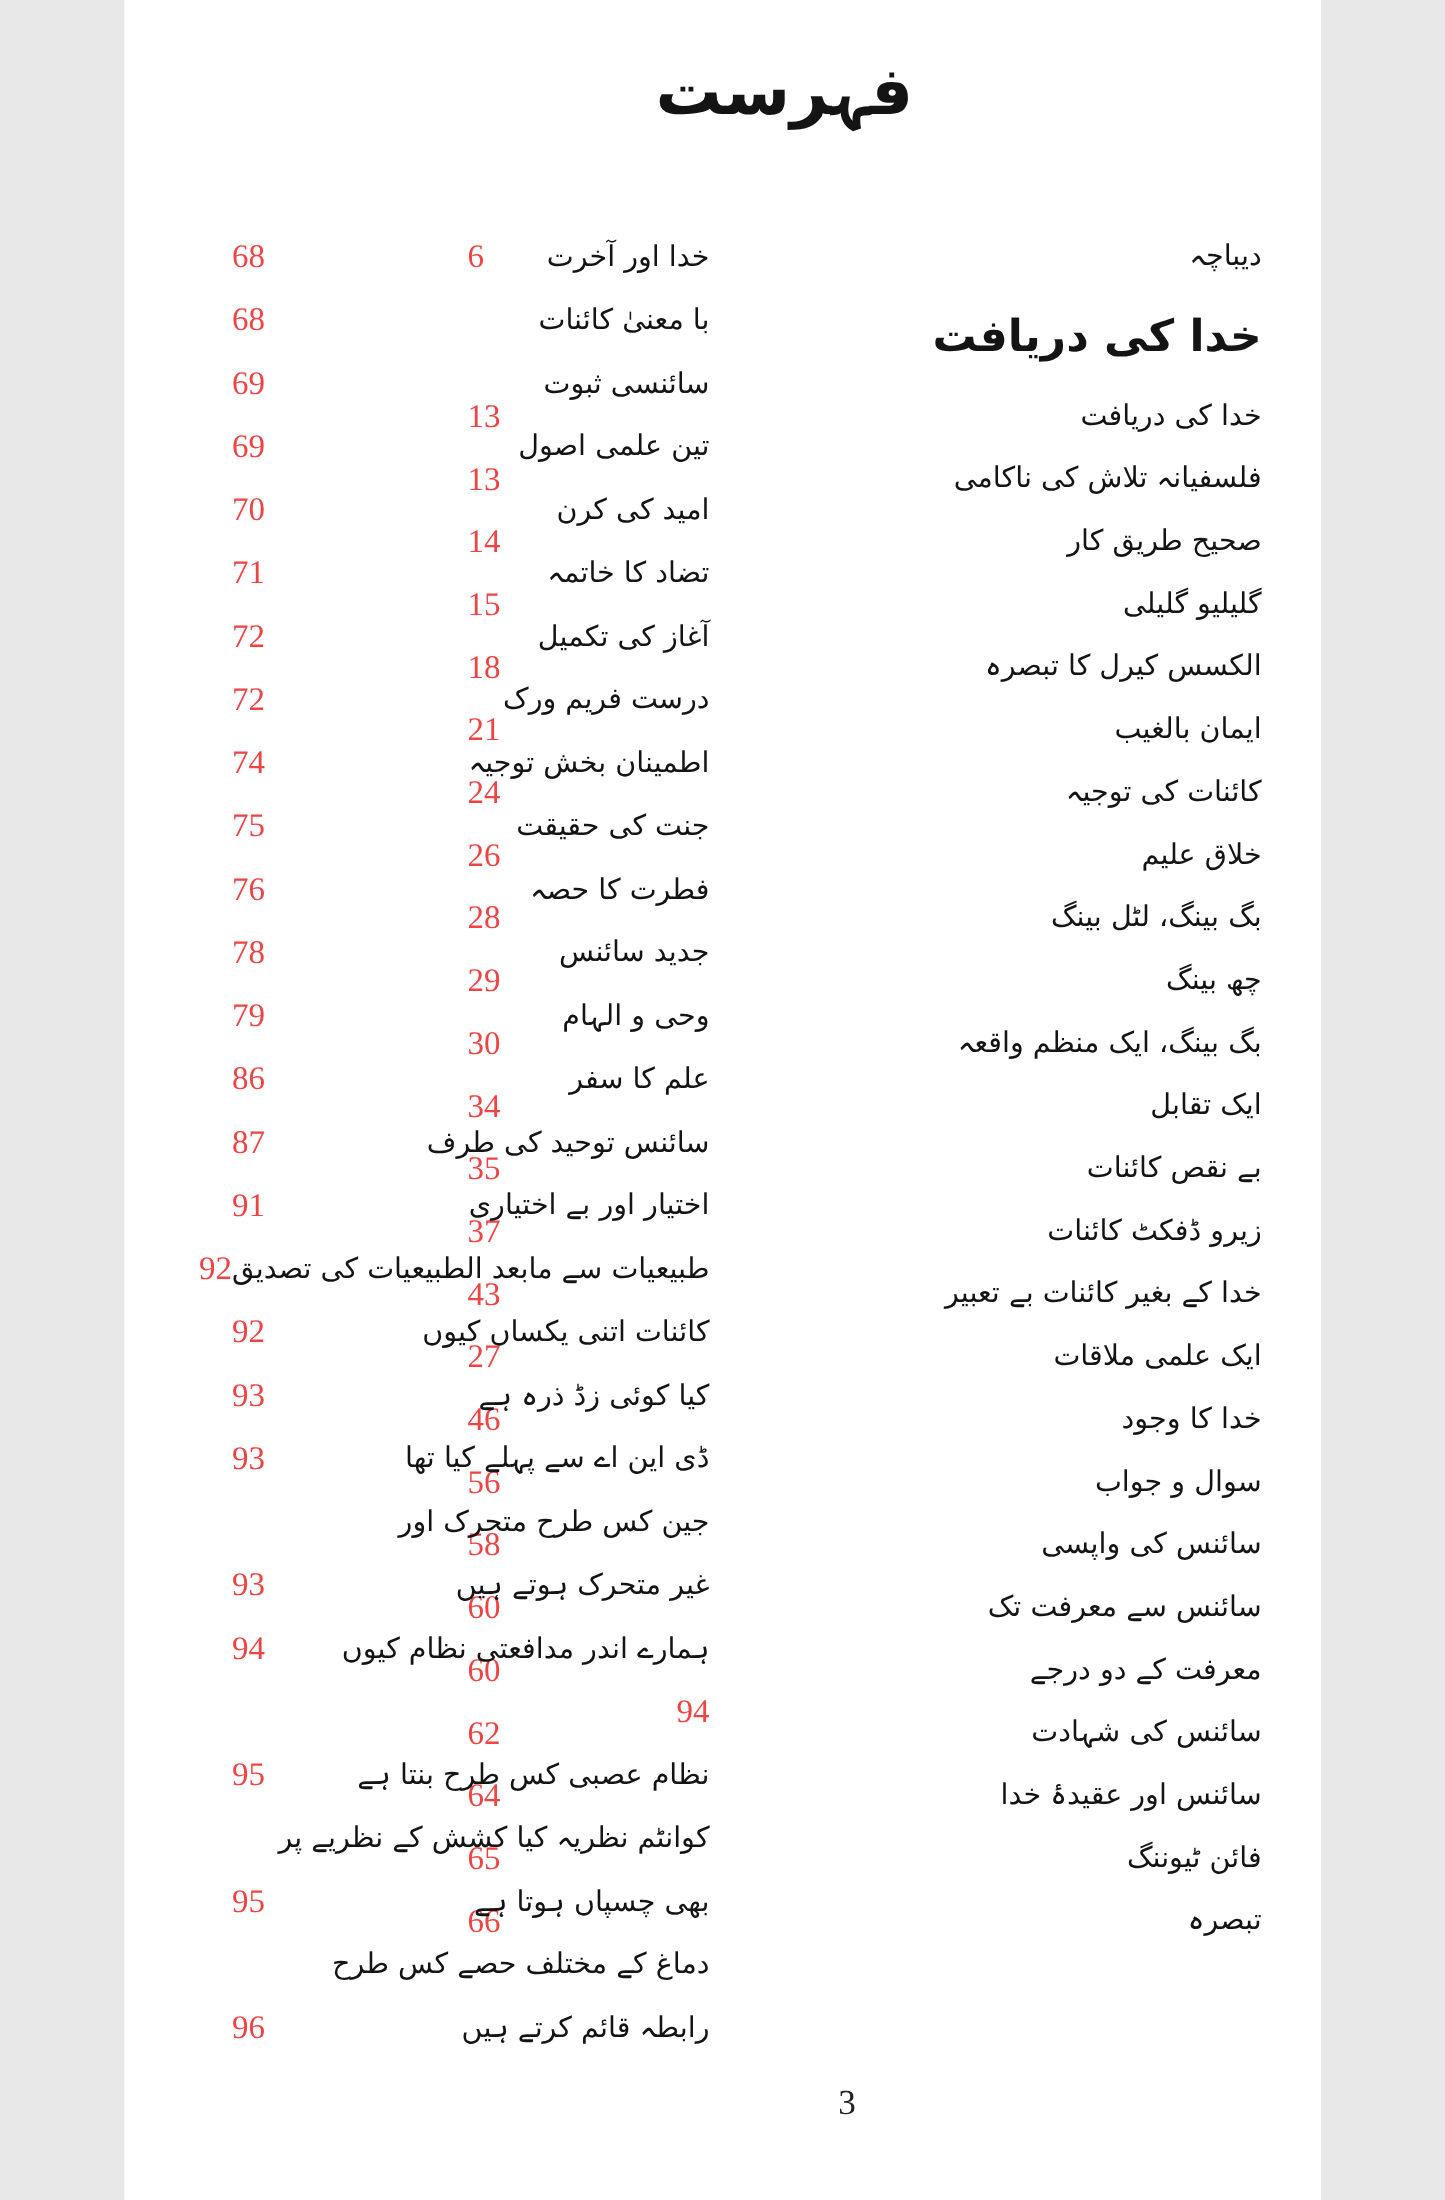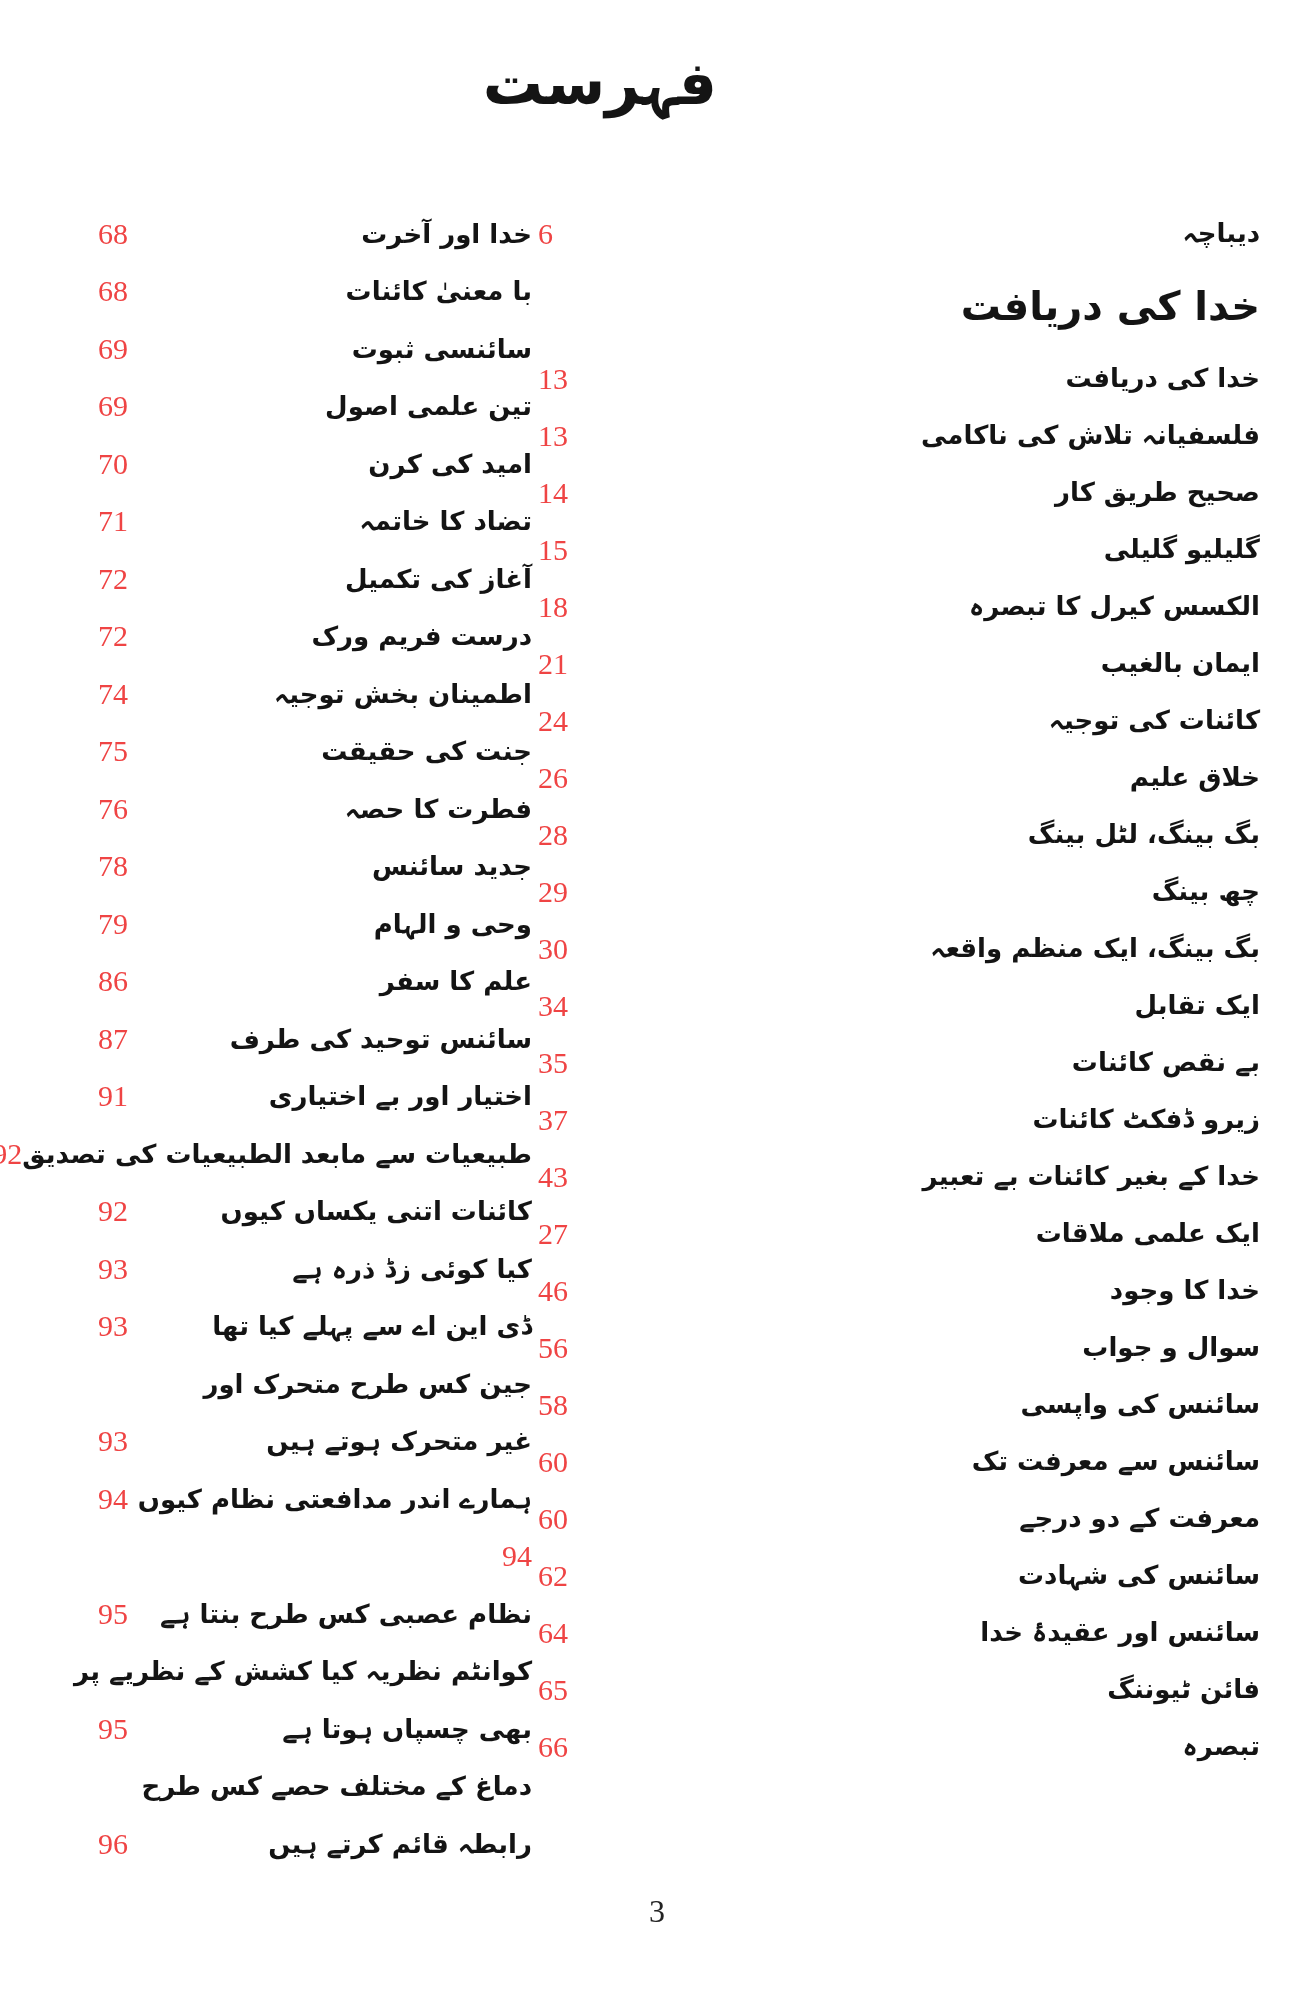--- a/index.html
+++ b/index.html
@@ -2,21 +2,21 @@
 <html lang="ur" dir="rtl"><head>
 <meta charset="utf-8">
 <style>
   html, body {
     margin: 0;
     padding: 0;
     background: #e8e8e8;
   }
   .page {
     position: relative;
-    width: 1314px;
+    width: 1088px;
     height: 2000px;
     margin: 0 auto;
     background: #ffffff;
     color: #141414;
     font-family: "DejaVu Sans", sans-serif;
     direction: rtl;
     overflow: hidden;
   }
   .book-title {
     position: absolute;
@@ -50,21 +50,20 @@
     justify-content: space-between;
     align-items: center;
     white-space: nowrap;
   }
   .col-right .entry-row { height: 57px; }
   .col-left  .entry-row { height: 57.5px; }
   .heading-row { height: 88px; }
   .entry-title {
     font-size: 26px;
     line-height: 1.25;
-    font-weight: bold;
   }
   .heading-text {
     font-size: 40px;
     font-weight: bold;
     line-height: 1.1;
   }
   .entry-page {
     font-family: "Liberation Serif", serif;
     font-size: 30px;
     color: #ef4444;

